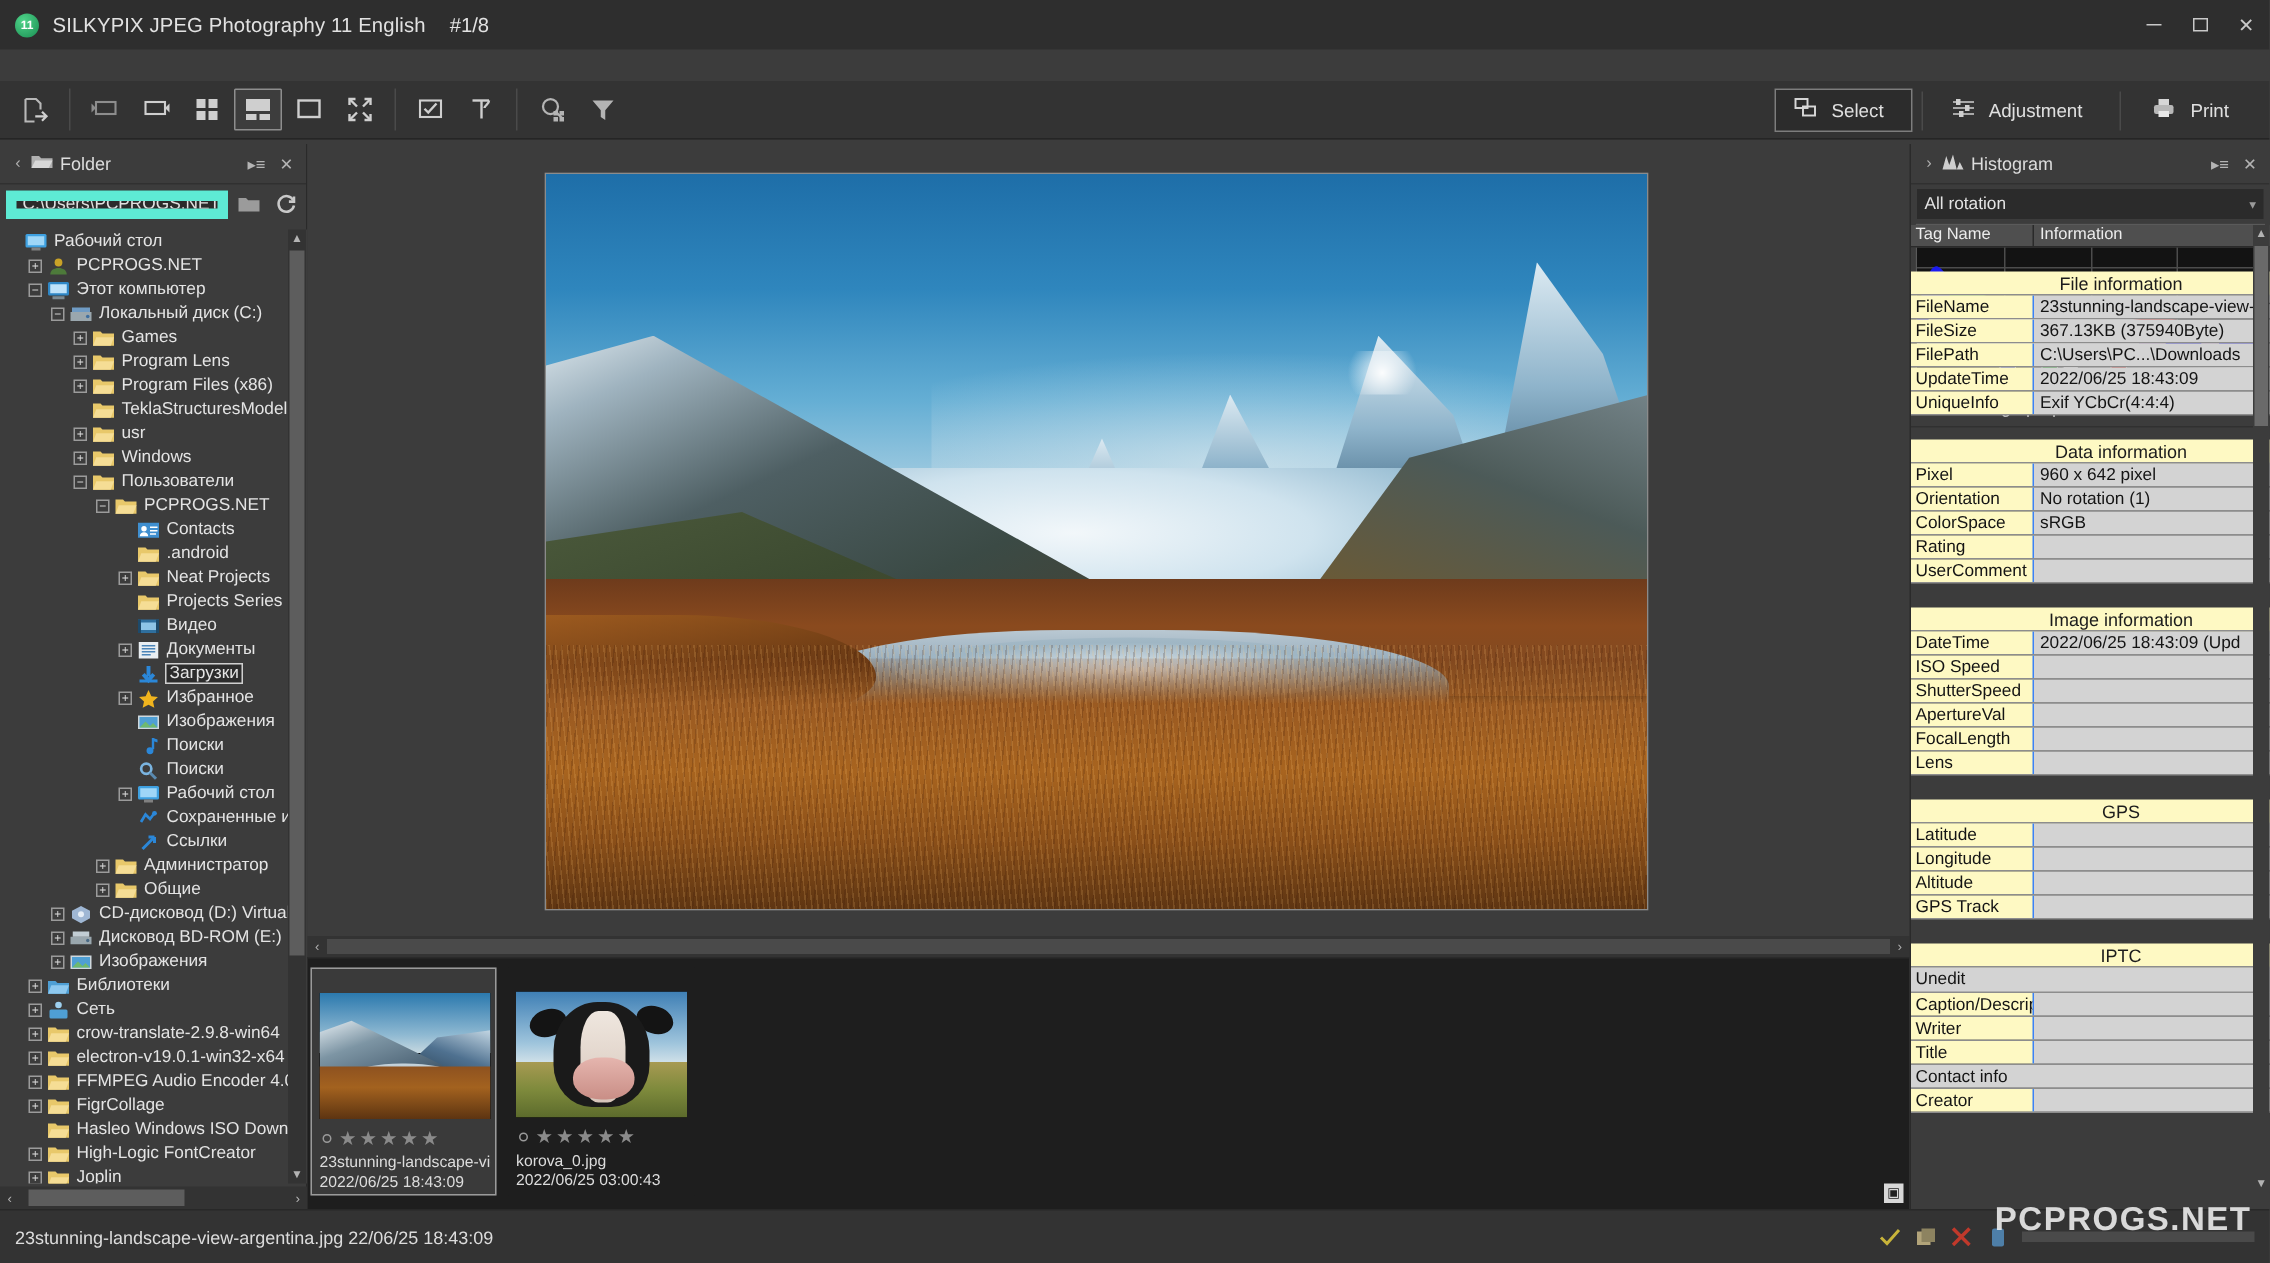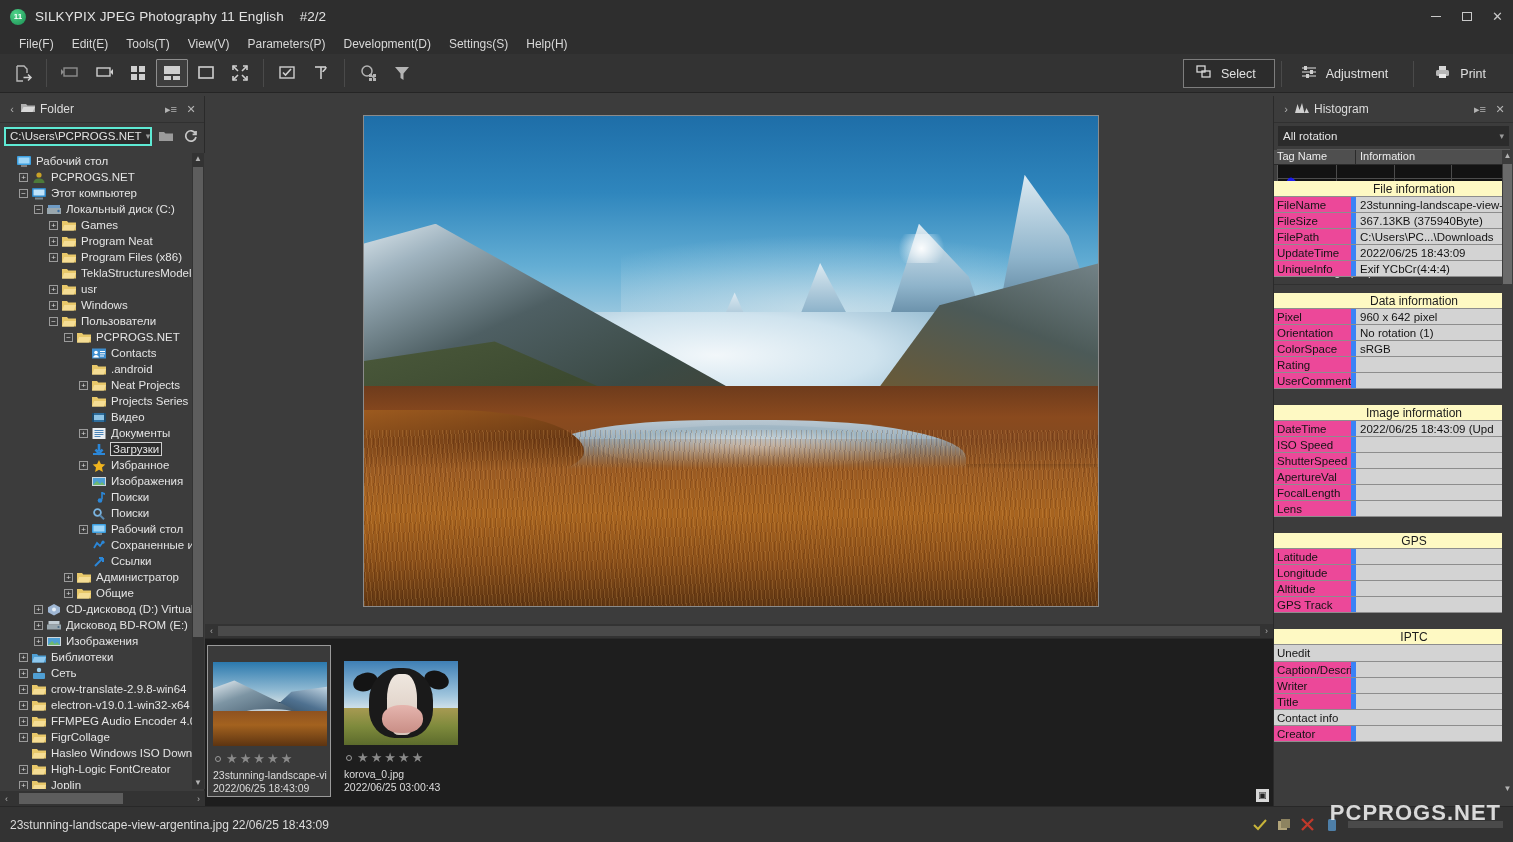--- a/index.html
+++ b/index.html
@@ -73,21 +73,21 @@
     border-bottom: 1px solid #303030; padding: 0 4px;
   }
   .panel-chevron { width: 16px; text-align: center; color: #b0b0b0; font-size: 11px; }
   .panel-title { font-size: 12px; color: #dcdcdc; margin-left: 4px; }
   .panel-head-actions { margin-left: auto; display: flex; gap: 2px; align-items: center; }
   .ph-btn { width: 18px; height: 18px; display: flex; align-items: center; justify-content: center;
             color: #b4b4b4; font-size: 11px; }
 
   .path-row { height: 26px; display: flex; align-items: center; padding: 0 4px; gap: 4px; }
   .path-combo {
-    flex: 1; height: 19px; background: #2b2b2b; border: 2px solid #5eead4;
+    flex: 1; height: 19px; background: #2b2b2b; border: 7px solid #5eead4;
     display: flex; align-items: center; padding: 0 4px; font-size: 11.5px; color: #e0e0e0;
     overflow: hidden; white-space: nowrap;
   }
   .path-combo .caret { margin-left: auto; color: #9a9a9a; font-size: 9px; padding-left: 4px; }
   .path-ico { width: 20px; height: 20px; display: flex; align-items: center; justify-content: center; }
 
   .tree {
     position: absolute; top: 57px; left: 0; width: 205px; height: 636px;
     background: #3c3c3c; overflow: hidden;
   }
@@ -289,22 +289,22 @@
     border-bottom: 1px solid #2a2a2a;
   }
   .pt-head .c1 { width: 82px; padding-left: 3px; border-right: 1px solid #2a2a2a; }
   .pt-head .c2 { flex: 1; padding-left: 4px; }
   .pt-section {
     height: 16px; background: #fef9c3; color: #1c1c1c; font-size: 12px;
     text-align: center; line-height: 16px; border-bottom: 1px solid #8d8d8d; margin-top: 16px;
   }
   .pt-row { display: flex; height: 16px; font-size: 11.5px; border-bottom: 1px solid #8d8d8d; }
   .pt-row .k {
-    width: 82px; background: #ec4899; color: #141414; padding-left: 3px; line-height: 16px;
-    border-right: 5px solid #3b82f6; overflow: hidden; white-space: nowrap;
+    width: 82px; background: #fef9c3; color: #141414; padding-left: 3px; line-height: 16px;
+    border-right: 1px solid #3b82f6; overflow: hidden; white-space: nowrap;
   }
   .pt-row .v {
     flex: 1; background: #d3d3d3; color: #141414; padding-left: 4px; line-height: 16px;
     overflow: hidden; white-space: nowrap; position: relative;
   }
   .pt-row .v .dot {
     position: absolute; right: 3px; top: 5px; width: 5px; height: 5px; border: 1px solid #7e7e7e;
   }
   .pt-row.wide .k { width: 240px; background: #d3d3d3; border-right: none; }
   .pt-combo {
@@ -336,44 +336,34 @@
   }
 </style>
 </head>
 <body>
 
 <div id="app">
 
   <div class="titlebar">
     <div class="app-logo">11</div>
     <div class="title-text">SILKYPIX JPEG Photography 11 English</div>
-    <div class="title-index">#2/2</div>
+    <div class="title-index">#1/8</div>
     <div class="wincontrols">
       <div class="wc">
           <div class="wc-min"></div>
         </div>
       <div class="wc">
           <div class="wc-max"></div>
         </div>
       <div class="wc close">
           <span>✕</span>
         </div>
     </div>
   </div>
 
-  <div class="menubar">
-    <div class="menu-item">File(F)</div>
-    <div class="menu-item">Edit(E)</div>
-    <div class="menu-item">Tools(T)</div>
-    <div class="menu-item">View(V)</div>
-    <div class="menu-item">Parameters(P)</div>
-    <div class="menu-item">Development(D)</div>
-    <div class="menu-item">Settings(S)</div>
-    <div class="menu-item">Help(H)</div>
-  </div>
 
   <div class="toolbar">
     <div style="width:6px"></div>
     <div class="tb-btn">
       <svg width="19" height="19" viewBox="0 0 19 19">
           <path d="M3 2h7l3 3v4" fill="none" stroke="#b8b8b8" stroke-width="1.4"></path>
           <path d="M3 2v15h6" fill="none" stroke="#b8b8b8" stroke-width="1.4"></path>
           <path d="M9.5 13.5h7M14 10.5l3 3-3 3" fill="none" stroke="#cfcfcf" stroke-width="1.5"></path>
         </svg>
     </div>
@@ -559,21 +549,21 @@
                 <path d="M1 11.5l2.2-5.6H15l-2.2 5.6z" fill="#f5dd95"></path>
               </svg></span>
             <span class="t-label">Games</span>
           </div>
           <div class="tnode" style="padding-left: 49px;">
             <div class="t-exp">+</div>
             <span class="t-ico"><svg width="16" height="13" viewBox="0 0 16 13">
                 <path d="M1 2h5l1.3 1.4H15V11.5H1z" fill="#e8c86a"></path>
                 <path d="M1 11.5l2.2-5.6H15l-2.2 5.6z" fill="#f5dd95"></path>
               </svg></span>
-            <span class="t-label">Program Neat</span>
+            <span class="t-label">Program Lens</span>
           </div>
           <div class="tnode" style="padding-left: 49px;">
             <div class="t-exp">+</div>
             <span class="t-ico"><svg width="16" height="13" viewBox="0 0 16 13">
                 <path d="M1 2h5l1.3 1.4H15V11.5H1z" fill="#e8c86a"></path>
                 <path d="M1 11.5l2.2-5.6H15l-2.2 5.6z" fill="#f5dd95"></path>
               </svg></span>
             <span class="t-label">Program Files (x86)</span>
           </div>
           <div class="tnode" style="padding-left: 49px;">

